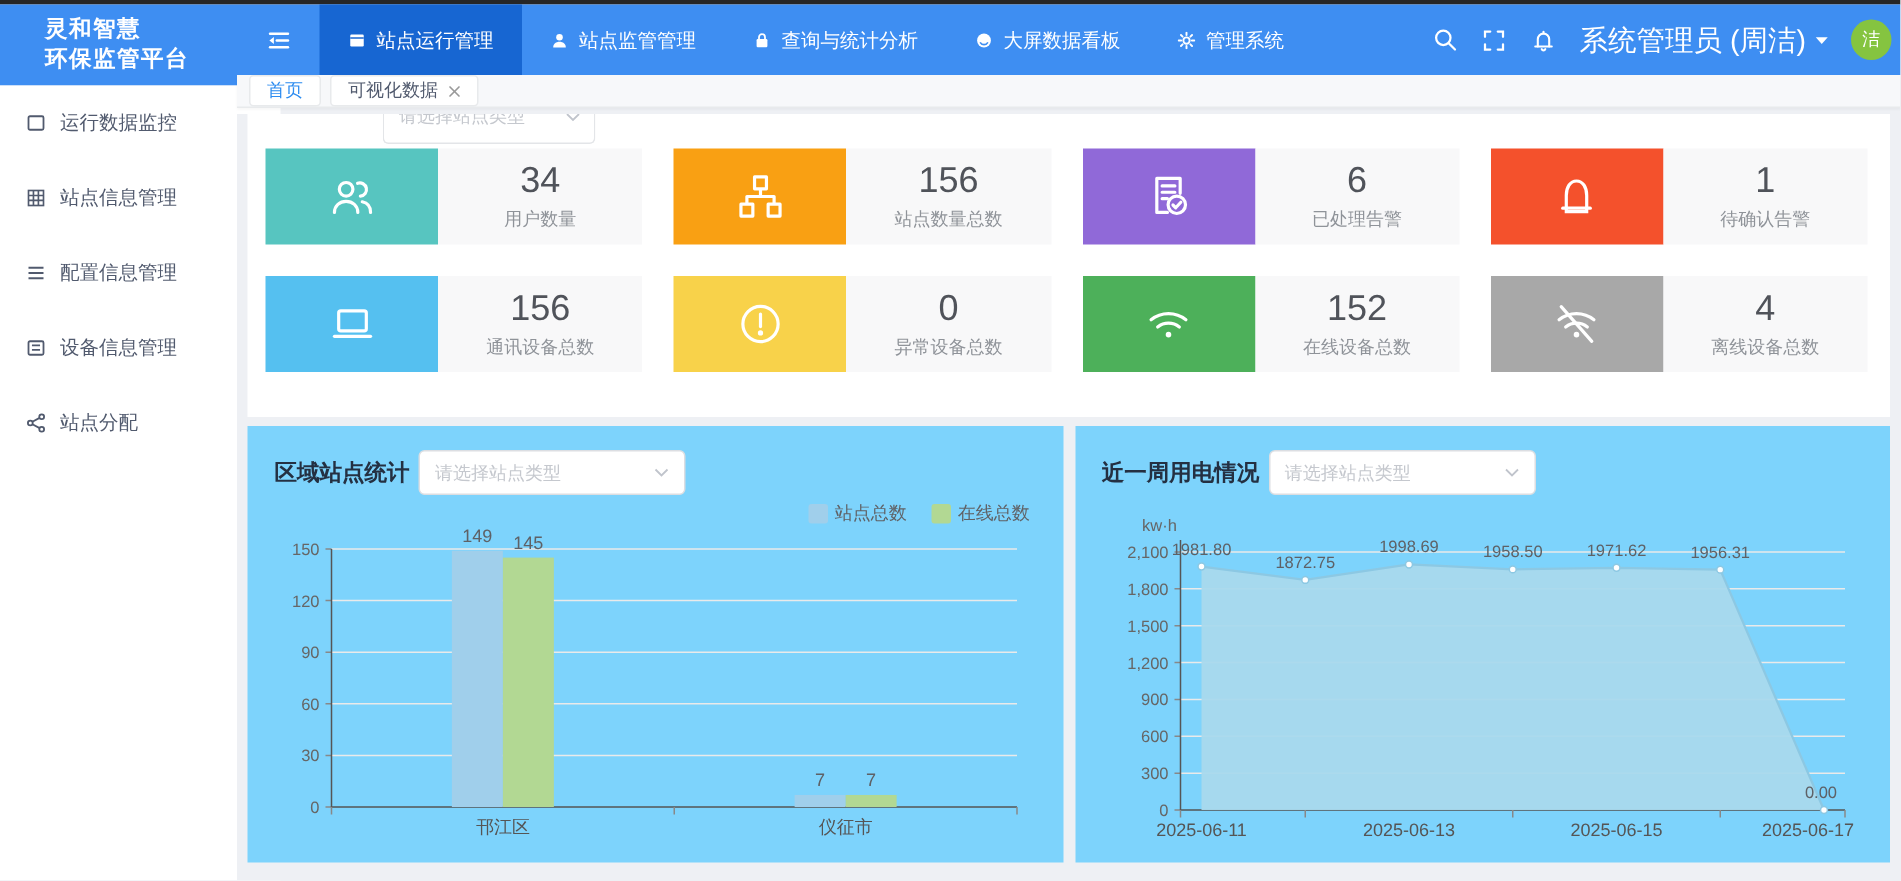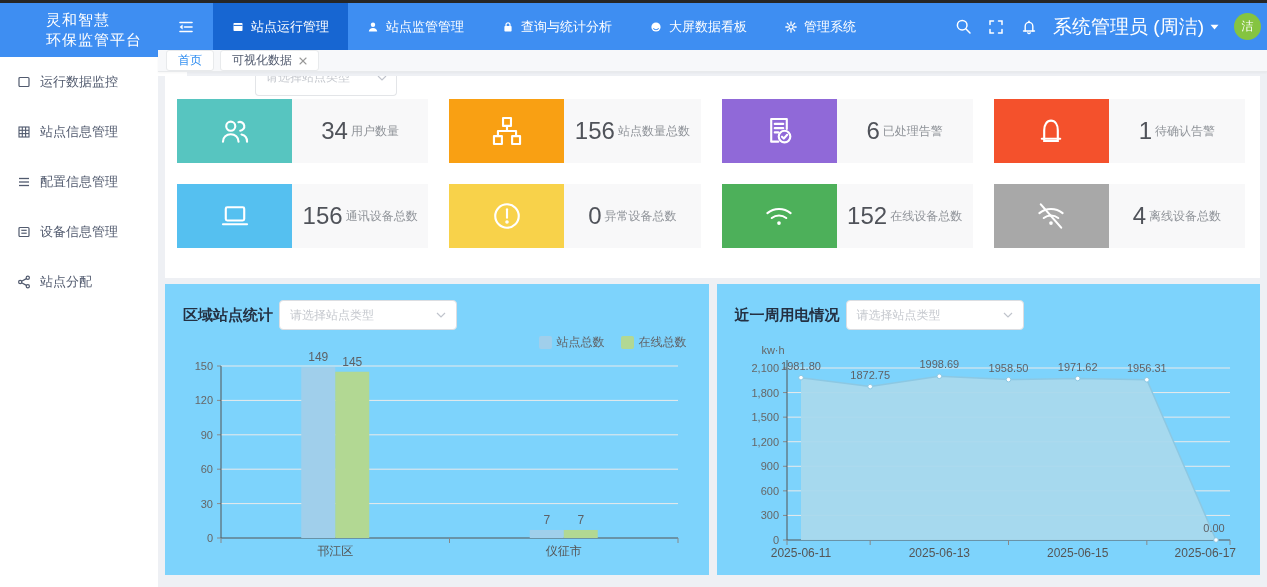--- a/index.html
+++ b/index.html
@@ -2,22 +2,22 @@
 <html><head>
 <meta charset="utf-8">
 <style>
   * { margin:0; padding:0; box-sizing:border-box; }
   html,body { width:1267px; height:587px; overflow:hidden; }
   body { font-family:"Liberation Sans","DejaVu Sans",sans-serif; background:#eef0f4; position:relative; }
   .top-strip { position:absolute; top:0; left:0; right:0; height:3px; background:#262626; }
 
   
   .logo { position:absolute; left:0; top:3px; width:158px; height:54px; background:#3e8ef2; color:#fff;
-          display:flex; flex-direction:column; justify-content:center; padding-left:46px;
-          font-size:15px; font-weight:normal; line-height:20px; letter-spacing:1px; }
+          display:flex; flex-direction:column; justify-content:center; padding-left:30px;
+          font-size:15px; font-weight:bold; line-height:20px; letter-spacing:1px; }
   .header { position:absolute; left:158px; top:3px; right:0; height:47px; background:#3e8ef2;
             display:flex; align-items:center; color:#fff; }
   .collapse-btn { margin-left:15px; width:26px; height:26px; display:flex; align-items:center; justify-content:center; cursor:pointer; }
   .nav { display:flex; height:100%; margin-left:14px; }
   .nav-item { display:flex; align-items:center; gap:7px; padding:0 19px; font-size:13px; cursor:pointer; white-space:nowrap; }
   .nav-item.active { background:#1766d2; }
   .header-right { margin-left:auto; display:flex; align-items:center; gap:15px; padding-right:6px; }
   .hicon { width:18px; height:18px; display:flex; align-items:center; justify-content:center; cursor:pointer; }
   .user-chip { display:flex; align-items:center; gap:6px; font-size:19px; cursor:pointer; }
   .avatar { width:27px; height:27px; border-radius:50%; background:#85c440; color:#fff; font-size:12px;
@@ -41,21 +41,21 @@
   
   .stats-panel { position:absolute; top:0; left:7px; right:7px; height:202px; background:#fff; }
   .cropped-select { position:absolute; top:0; left:90px; width:142px; height:20px; border:1px solid #e3e5e8;
                     border-top:none; border-radius:0 0 4px 4px; overflow:hidden; background:#fff; cursor:pointer; }
   .cropped-select span { position:absolute; top:-7px; left:10px; font-size:12px; color:#c5c8ce; }
   .cropped-select .sel-chev { position:absolute; right:9px; top:-1px; }
   .cards-row { position:absolute; left:12px; right:15px; display:grid; grid-template-columns:repeat(4,1fr); gap:21px; }
   .row1 { top:23px; } .row2 { top:108px; }
   .stat-card { display:flex; height:64px; }
   .stat-icon { width:115px; flex:none; display:flex; align-items:center; justify-content:center; }
-  .stat-body { flex:1; background:#f8f8f9; display:flex; flex-direction:row; align-items:center; justify-content:center; gap:3px; }
+  .stat-body { flex:1; background:#f8f8f9; display:flex; flex-direction:column; align-items:center; justify-content:center; gap:3px; }
   .stat-value { font-size:24px; color:#50535a; font-weight:500; }
   .stat-label { font-size:12px; color:#8f9399; }
 
   
   .charts-row { position:absolute; top:208px; left:7px; right:7px; bottom:12px; display:flex; gap:8px; }
   .chart-panel { flex:1; background:#7dd3fc; position:relative; padding:16px 18px; }
   .chart-header { display:flex; align-items:center; gap:6px; }
   .chart-title { font-size:15px; font-weight:bold; color:#243042; white-space:nowrap; }
   .chart-select { width:178px; height:30px; border:1px solid #dcdee2; border-radius:4px; background:#fff;
                   display:flex; align-items:center; padding:0 10px; cursor:pointer; }

